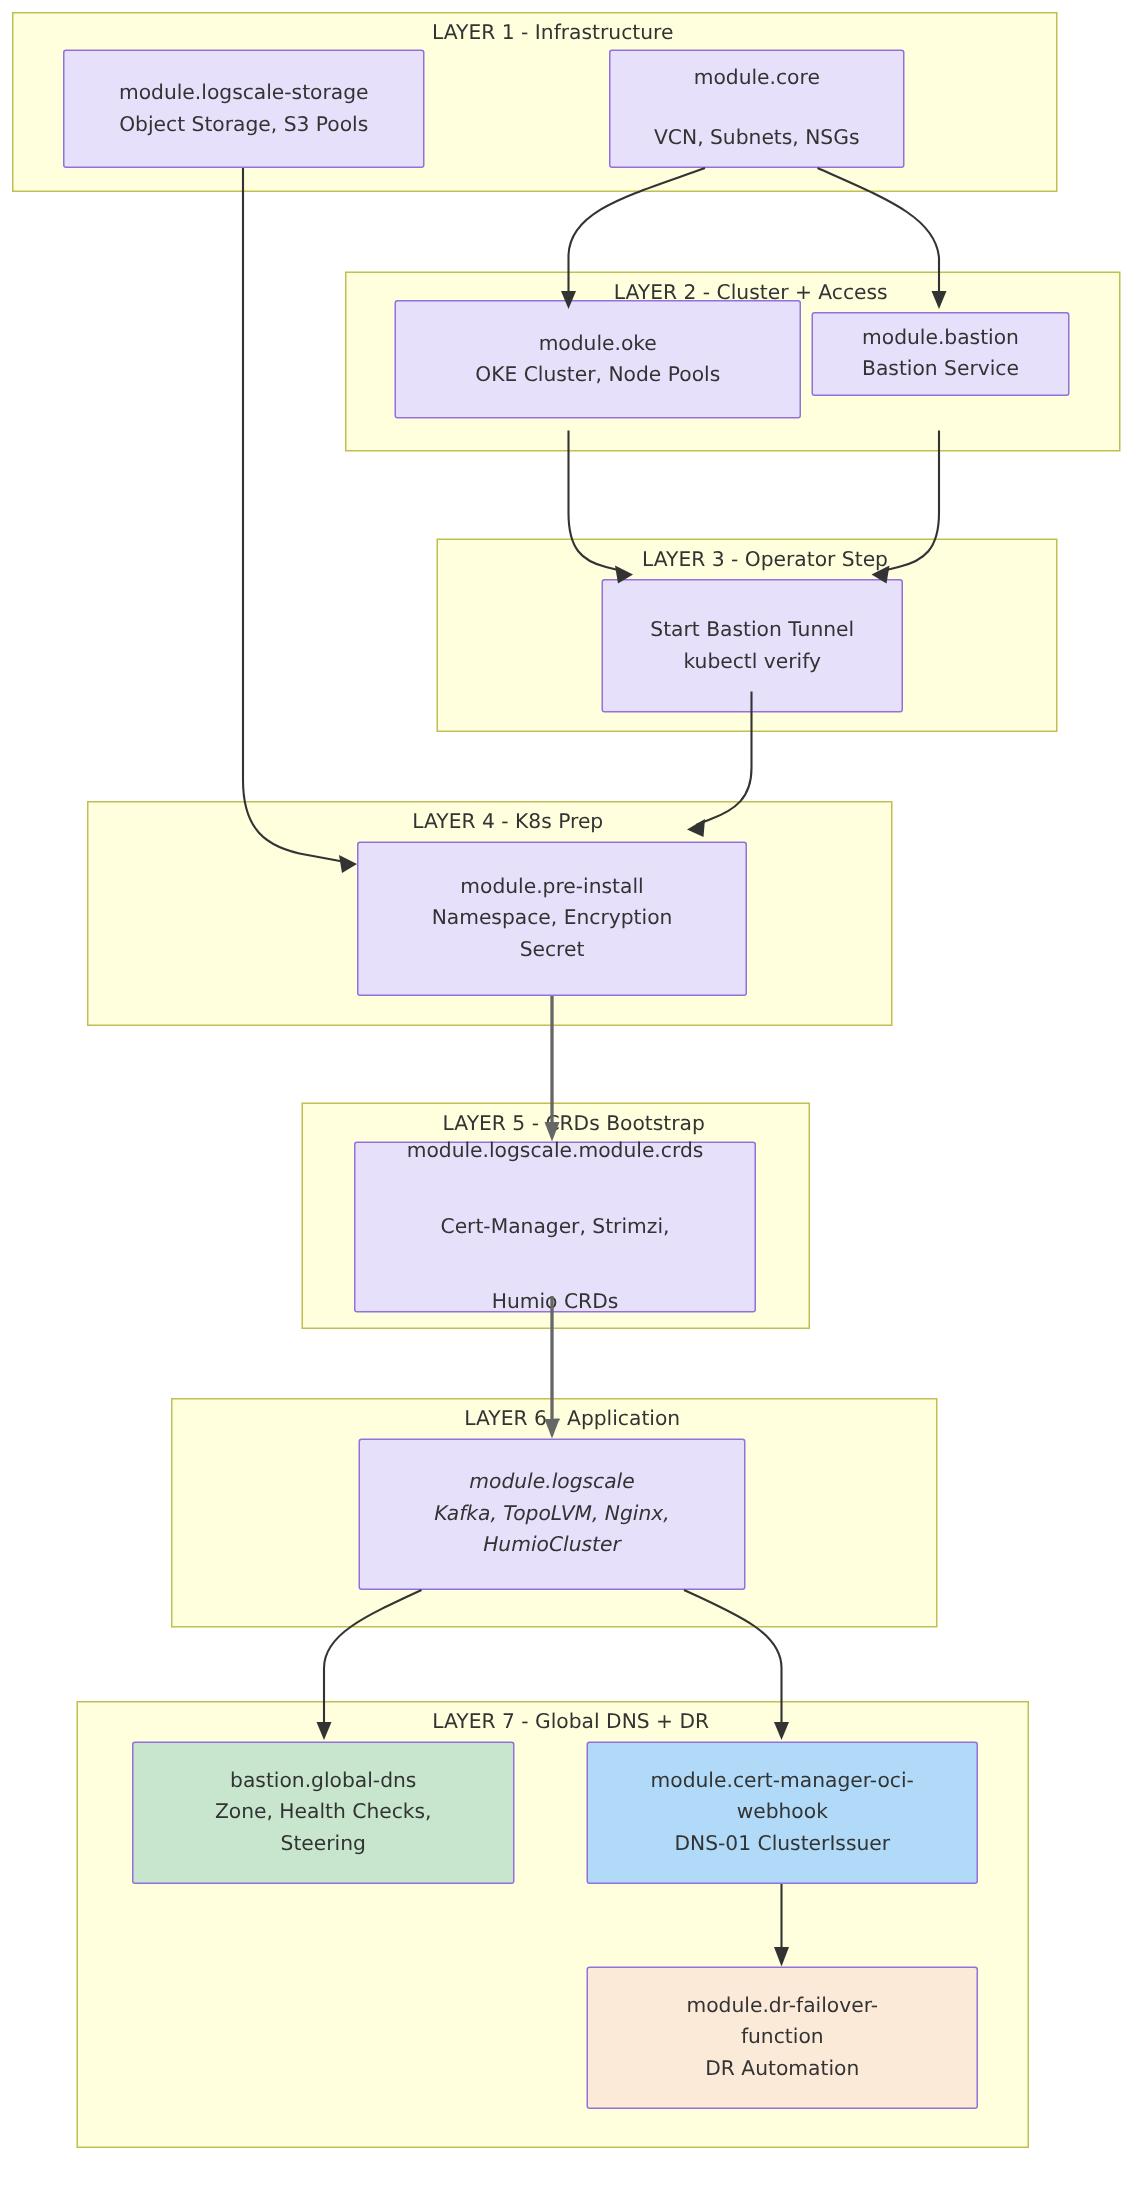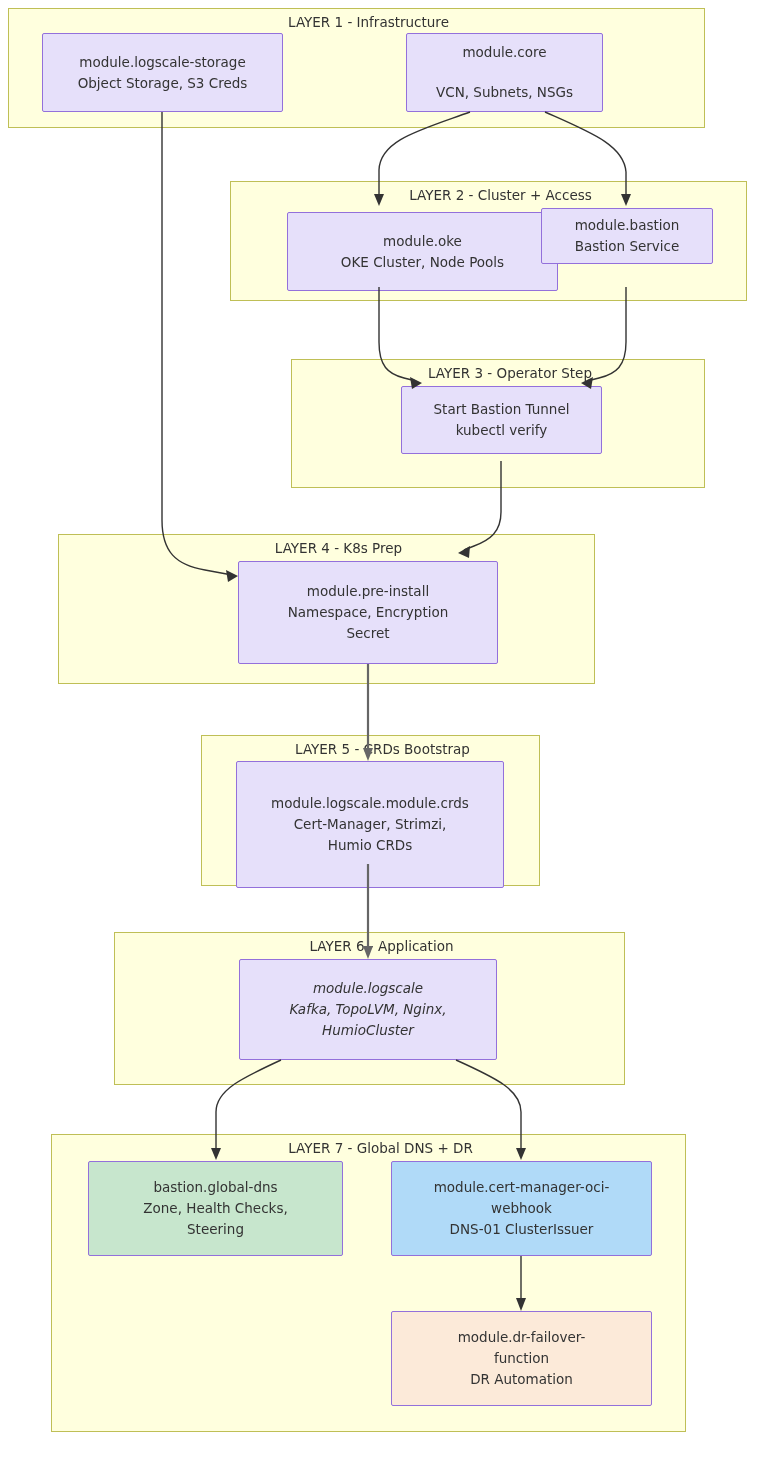--- a/index.html
+++ b/index.html
@@ -54,60 +54,60 @@
 </head>
 <body>
 
 <div id="diagram">
 
   <div class="layer" style="left:8px;top:8px;width:697px;height:120px;">
     <div class="layer-title">LAYER 1 - Infrastructure</div>
   </div>
   <div class="node n-lav" style="left:42px;top:33px;width:241px;height:79px;">
     <span class="ln">module.logscale-storage</span>
-    <span class="ln">Object Storage, S3 Creds</span>
+    <span class="ln">Object Storage, S3 Pools</span>
   </div>
   <div class="node n-lav" style="left:406px;top:33px;width:197px;height:79px;gap:19px;">
     <span class="ln">module.core</span>
     <span class="ln">VCN, Subnets, NSGs</span>
   </div>
 
   <div class="layer" style="left:230px;top:181px;width:517px;height:120px;">
     <div class="layer-title">LAYER 2 - Cluster + Access</div>
   </div>
-  <div class="node n-lav" style="left:263px;top:212px;width:271px;height:79px;margin-left:24px;">
+  <div class="node n-lav" style="left:263px;top:200px;width:271px;height:79px;">
     <span class="ln">module.oke</span>
     <span class="ln">OKE Cluster, Node Pools</span>
   </div>
   <div class="node n-lav" style="left:541px;top:208px;width:172px;height:56px;">
     <span class="ln">module.bastion</span>
     <span class="ln">Bastion Service</span>
   </div>
 
   <div class="layer" style="left:291px;top:359px;width:414px;height:129px;">
     <div class="layer-title">LAYER 3 - Operator Step</div>
   </div>
-  <div class="node n-lav" style="left:401px;top:386px;width:201px;height:68px;justify-content:center;">
+  <div class="node n-lav" style="left:401px;top:386px;width:201px;height:89px;justify-content:center;">
     <span class="ln">Start Bastion Tunnel</span>
     <span class="ln">kubectl verify</span>
   </div>
 
   <div class="layer" style="left:58px;top:534px;width:537px;height:150px;">
     <div class="layer-title">LAYER 4 - K8s Prep</div>
   </div>
   <div class="node n-lav" style="left:238px;top:561px;width:260px;height:103px;">
     <span class="ln">module.pre-install</span>
     <span class="ln">Namespace, Encryption</span>
     <span class="ln">Secret</span>
   </div>
 
   <div class="layer" style="left:201px;top:735px;width:339px;height:151px;">
     <div class="layer-title">LAYER 5 - CRDs Bootstrap</div>
   </div>
-  <div class="node n-lav" style="left:236px;top:761px;width:268px;height:127px;">
+  <div class="node n-lav" style="left:236px;top:761px;width:268px;height:114px;gap:30px;">
     <span class="ln">module.logscale.module.crds</span>
     <span class="ln">Cert-Manager, Strimzi,</span>
     <span class="ln">Humio CRDs</span>
   </div>
 
   <div class="layer" style="left:114px;top:932px;width:511px;height:153px;">
     <div class="layer-title">LAYER 6 - Application</div>
   </div>
   <div class="node n-lav" style="left:239px;top:959px;width:258px;height:101px;font-style:italic;">
     <span class="ln">module.logscale</span>

